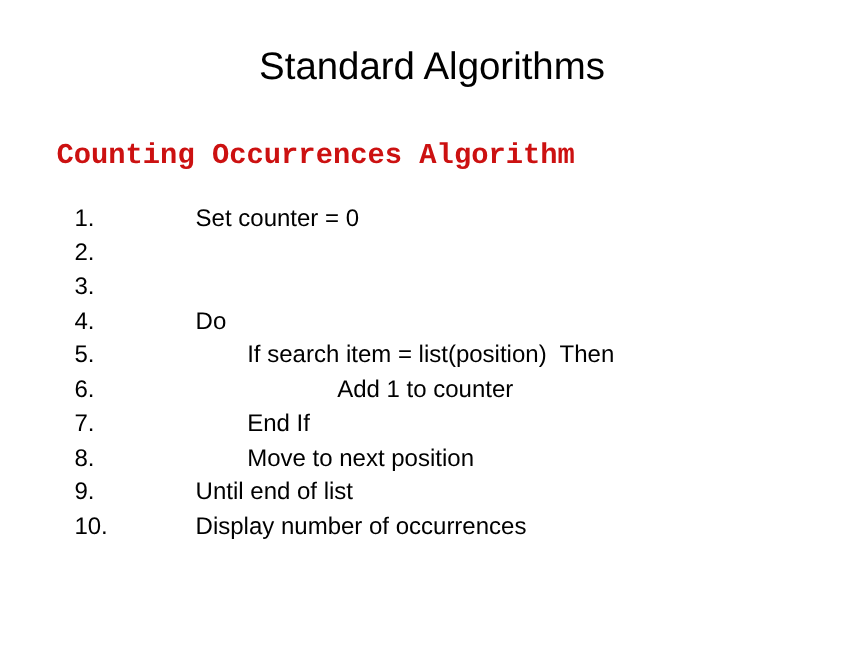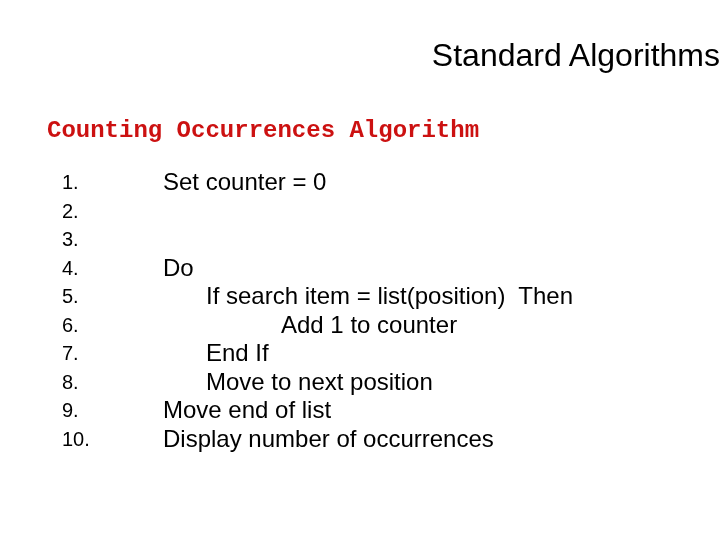--- a/index.html
+++ b/index.html
@@ -24,21 +24,21 @@
     background: #ffffff;
     box-sizing: border-box;
   }
 
   
   .slide-title {
     position: absolute;
     left: 0;
     top: 36px;
     width: 720px;
-    text-align: right;
+    text-align: center;
     font-family: "Liberation Sans", sans-serif;
     font-size: 32px;
     font-weight: 400;
     line-height: 38px;
     color: #000000;
     letter-spacing: 0px;
     white-space: nowrap;
   }
 
   
@@ -80,21 +80,21 @@
     text-align: left;
     font-size: 20px;
     line-height: 28.5px;
     color: #000000;
   }
 
   .algo-text {
     position: absolute;
     top: 0;
     left: 163px;
-    font-size: 24px;
+    font-size: 20px;
     line-height: 28.5px;
     color: #000000;
     white-space: pre;
   }
 
   
   .indent-0 { left: 163px; }
   .indent-1 { left: 206px; }
   .indent-2 { left: 281px; text-align: right; }
 </style>
@@ -134,21 +134,21 @@
       <div class="algo-row">
         <span class="algo-num">7.</span>
         <span class="algo-text indent-1">End If</span>
       </div>
       <div class="algo-row">
         <span class="algo-num">8.</span>
         <span class="algo-text indent-1">Move to next position</span>
       </div>
       <div class="algo-row">
         <span class="algo-num">9.</span>
-        <span class="algo-text indent-0">Move end of list</span>
+        <span class="algo-text indent-0">Until end of list</span>
       </div>
       <div class="algo-row">
         <span class="algo-num">10.</span>
         <span class="algo-text indent-0">Display number of occurrences</span>
       </div>
     </div>
 
 </div>
 
 </body></html>

